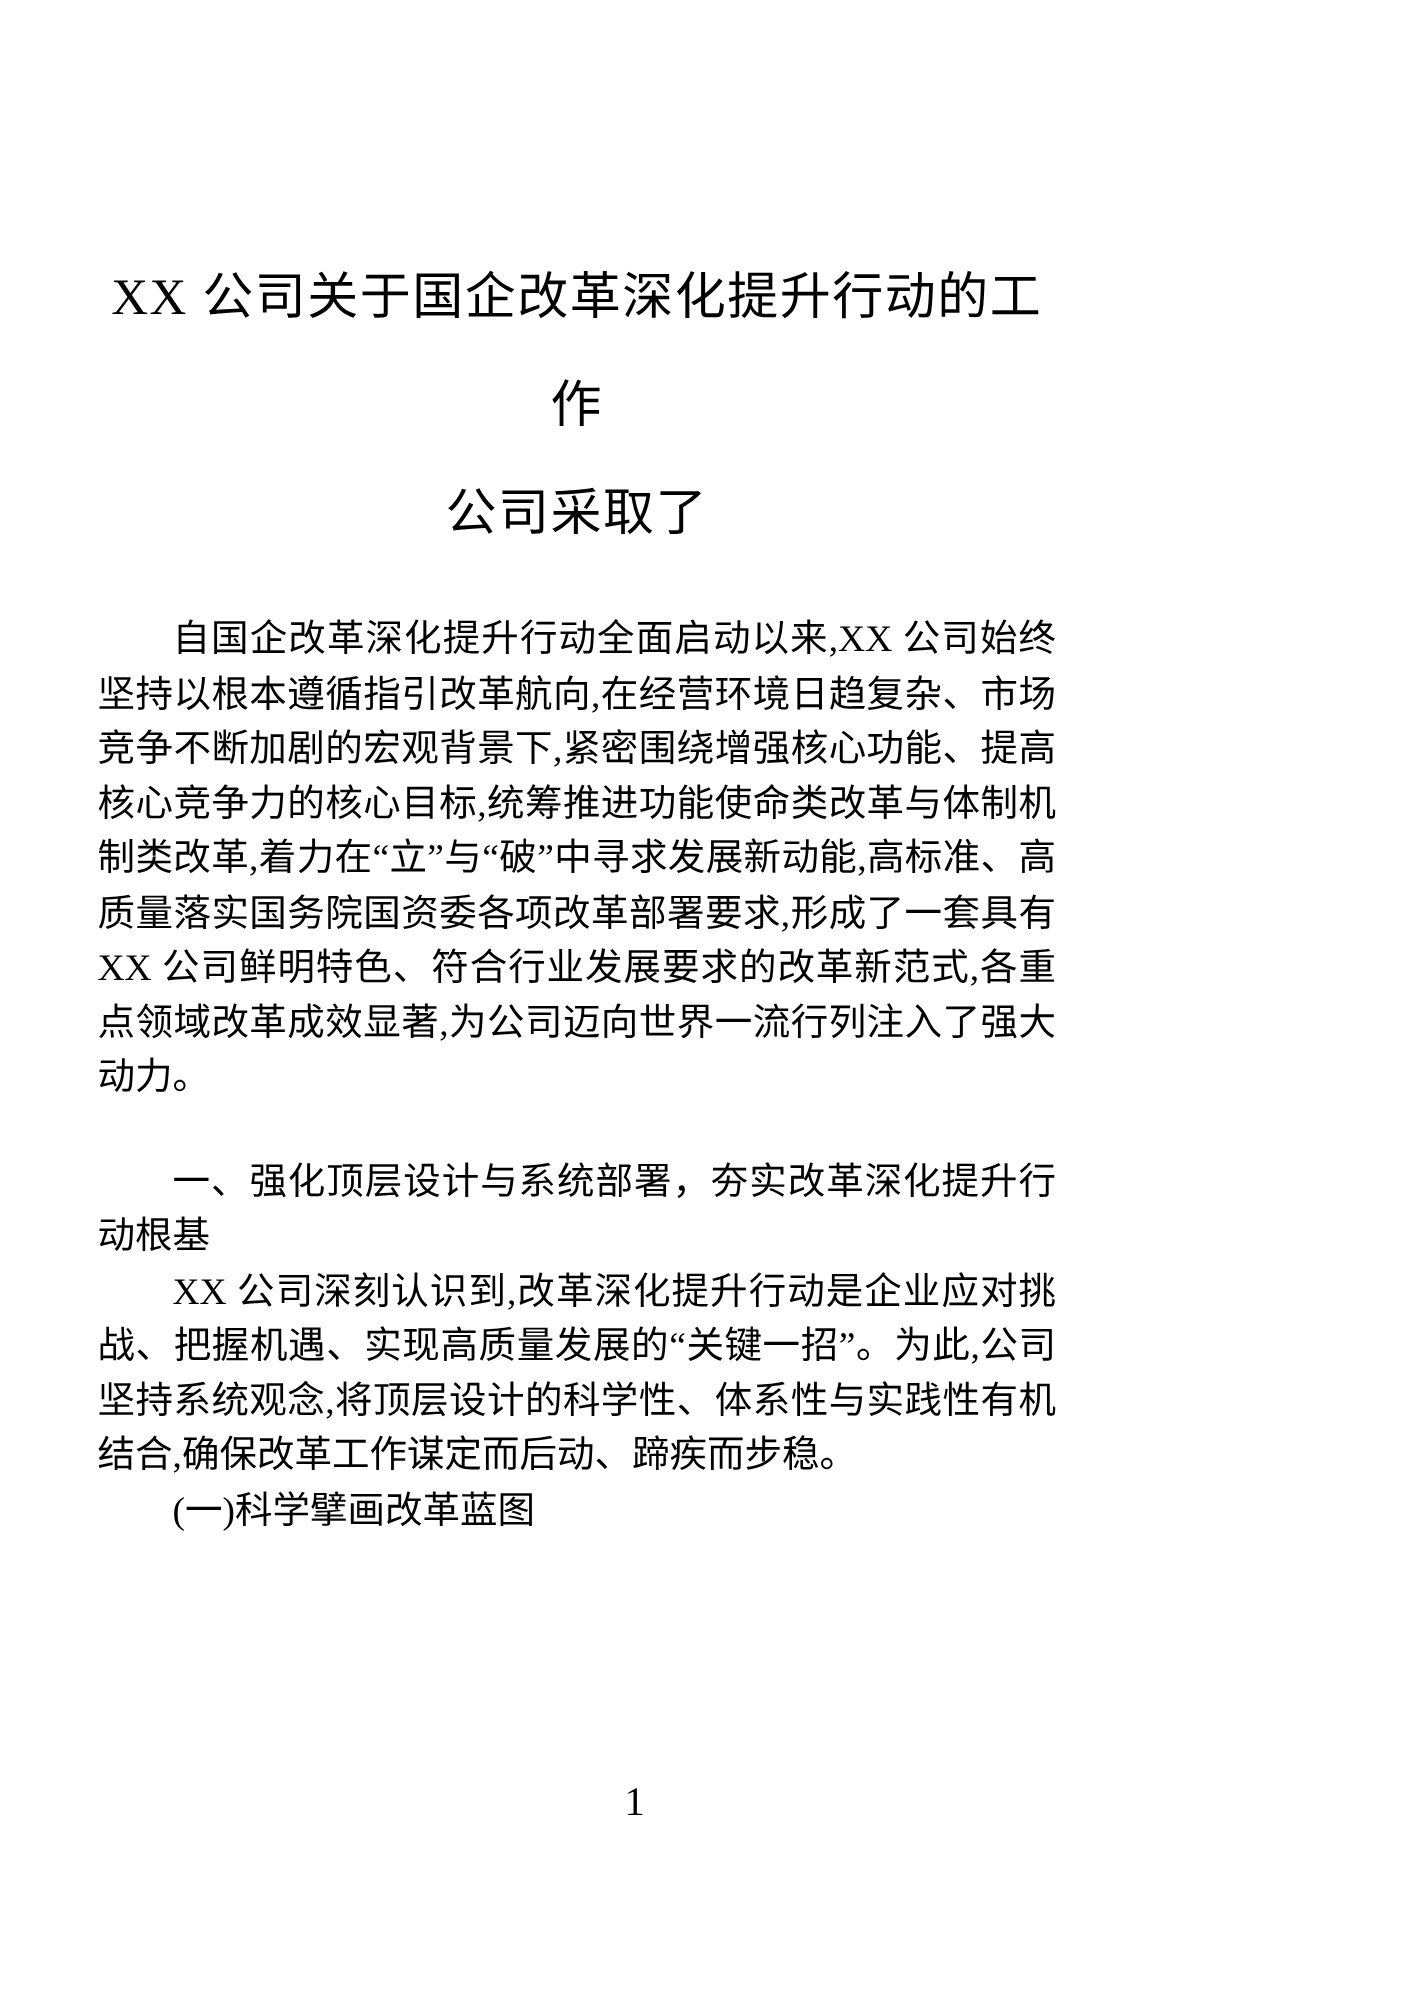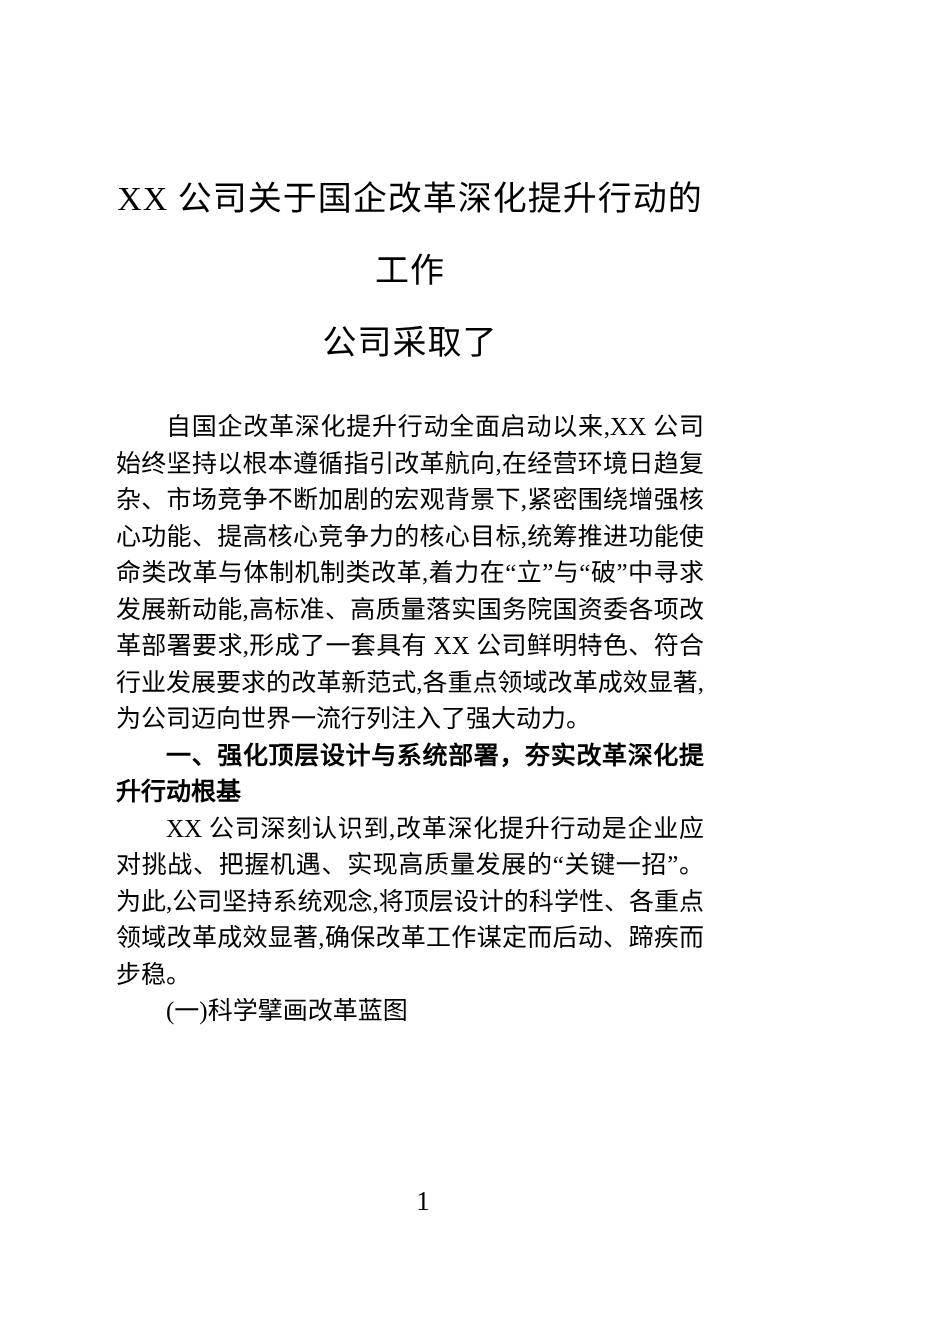--- a/index.html
+++ b/index.html
@@ -6,21 +6,21 @@
     margin: 0;
     padding: 0;
     background: #ffffff;
   }
   .page {
     position: relative;
     width: 846px;
     height: 1344px;
     background: #ffffff;
     box-sizing: border-box;
-    padding: 163px 142px 0 116px;
+    padding: 163px 142px 0 65px;
     overflow: hidden;
     color: #000000;
     font-family: "Liberation Serif", serif;
   }
   .title {
     text-align: center;
     font-size: 34px;
     line-height: 72px;
     font-weight: 400;
     letter-spacing: 1px;
@@ -31,21 +31,22 @@
   .block {
     font-size: 25px;
     line-height: 36.5px;
     text-align: justify;
     text-justify: inter-ideograph;
     text-indent: 2em;
     margin: 0;
     word-break: break-all;
   }
   .block.heading {
-    font-weight: 700;
+    font-weight: 400;
+    margin-top: 33px;
   }
   .page-number {
     position: absolute;
     left: 0;
     right: 0;
     top: 1186px;
     text-align: center;
     font-size: 27px;
     font-family: "Liberation Serif", serif;
   }
@@ -55,18 +56,18 @@
 
 <div class="page">
   <div class="title">
     <div>XX 公司关于国企改革深化提升行动的工作</div>
     <div>公司采取了</div>
   </div>
 
   <div class="body-area">
     <p class="block paragraph">自国企改革深化提升行动全面启动以来,XX 公司始终坚持以根本遵循指引改革航向,在经营环境日趋复杂、市场竞争不断加剧的宏观背景下,紧密围绕增强核心功能、提高核心竞争力的核心目标,统筹推进功能使命类改革与体制机制类改革,着力在“立”与“破”中寻求发展新动能,高标准、高质量落实国务院国资委各项改革部署要求,形成了一套具有 XX 公司鲜明特色、符合行业发展要求的改革新范式,各重点领域改革成效显著,为公司迈向世界一流行列注入了强大动力。</p>
     <p class="block heading">一、强化顶层设计与系统部署，夯实改革深化提升行动根基</p>
-    <p class="block paragraph">XX 公司深刻认识到,改革深化提升行动是企业应对挑战、把握机遇、实现高质量发展的“关键一招”。为此,公司坚持系统观念,将顶层设计的科学性、各重点领域改革成效显著,确保改革工作谋定而后动、蹄疾而步稳。</p>
+    <p class="block paragraph">XX 公司深刻认识到,改革深化提升行动是企业应对挑战、把握机遇、实现高质量发展的“关键一招”。为此,公司坚持系统观念,将顶层设计的科学性、体系性与实践性有机结合,确保改革工作谋定而后动、蹄疾而步稳。</p>
     <p class="block subheading">(一)科学擘画改革蓝图</p>
   </div>
 
   <div class="page-number">1</div>
 </div>
 
 </body></html>

